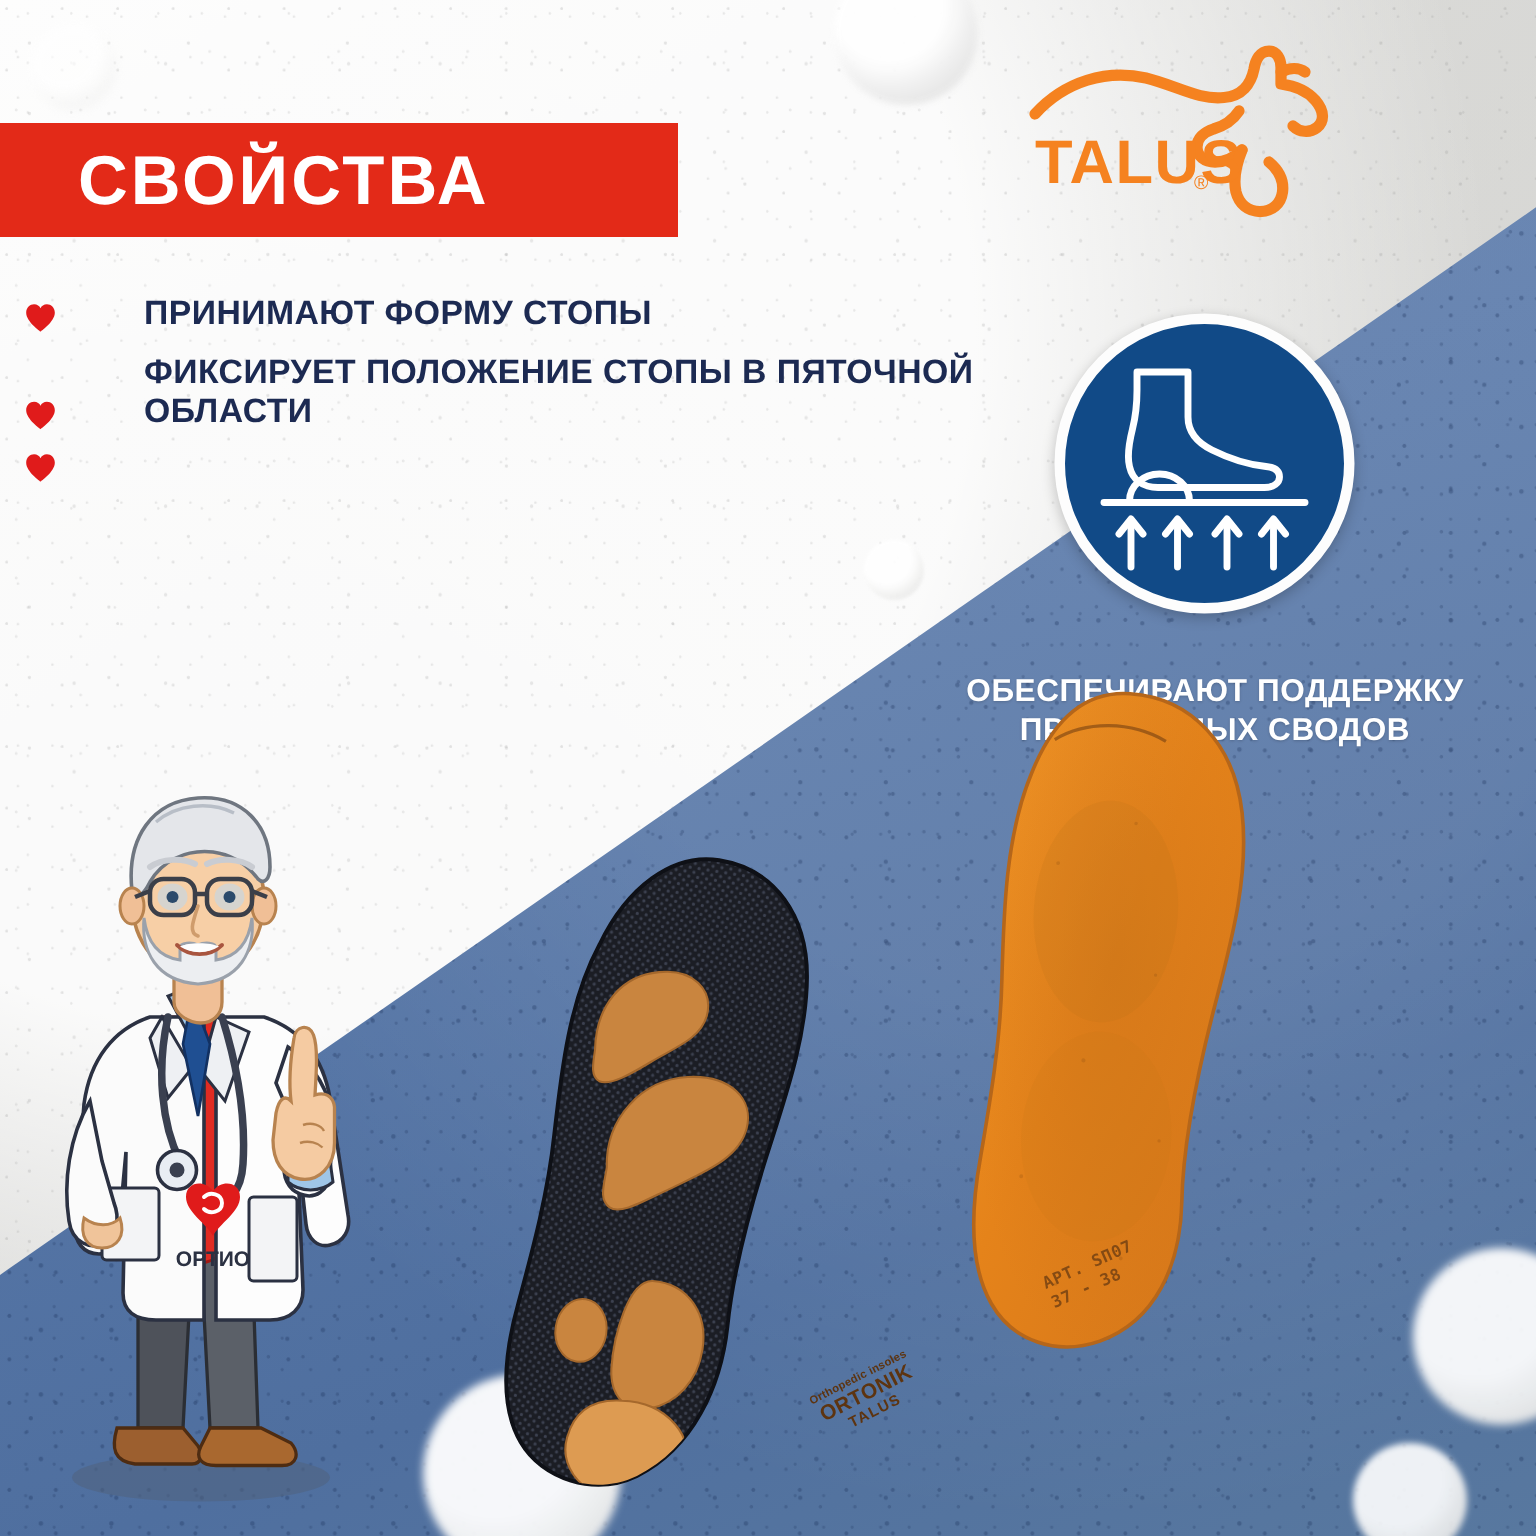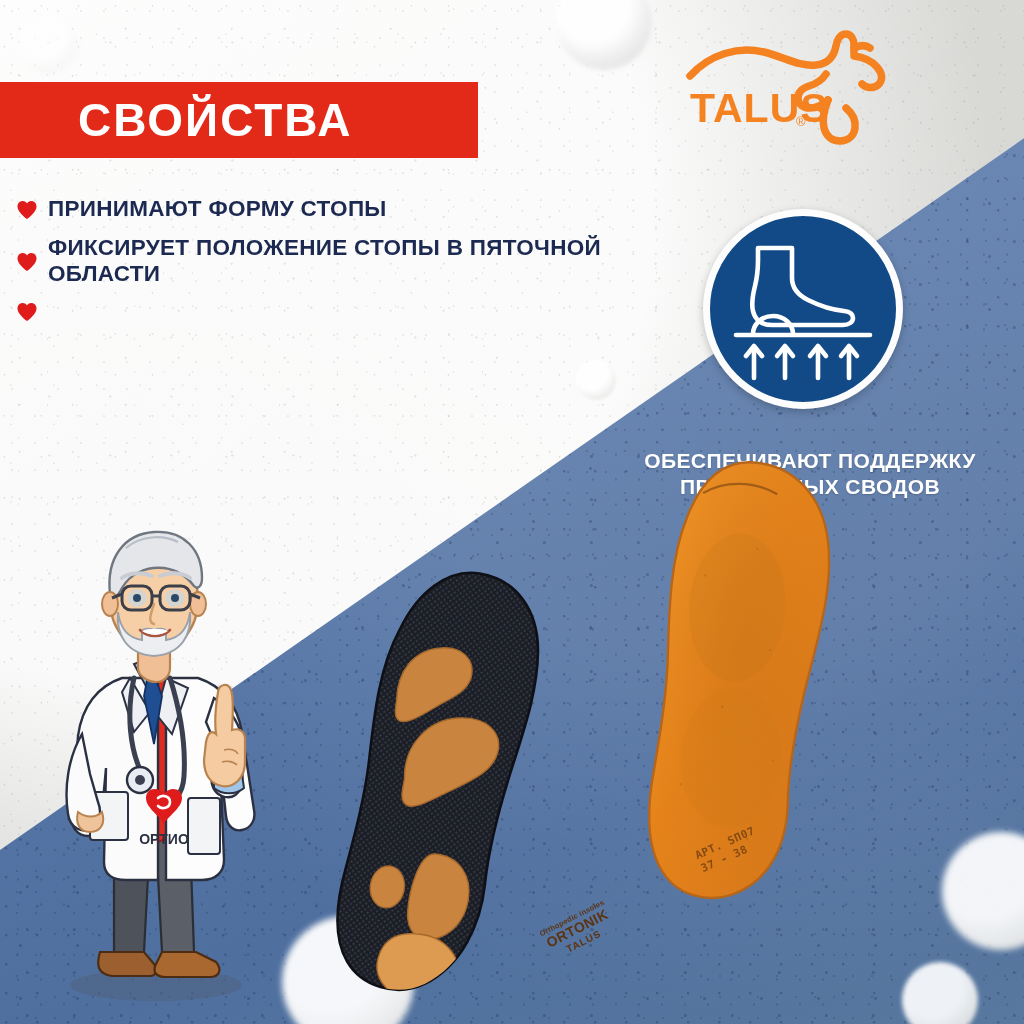--- a/index.html
+++ b/index.html
@@ -60,27 +60,27 @@
     filter:blur(3px);opacity:.93;}
   .sp5{left:902px;top:962px;width:76px;height:76px;
     background:radial-gradient(circle at 38% 32%, #ffffff 0 45%, #f0f0ef 66%, #d8d8d7 100%);
     filter:blur(2px);opacity:.9;}
   .sp6{left:20px;top:16px;width:58px;height:58px;
     background:radial-gradient(circle at 38% 32%, rgba(255,255,255,.85) 0 45%, rgba(235,235,234,.5) 70%, rgba(220,220,219,0) 100%);
     filter:blur(3px);opacity:.7;}
 
   
   .title-banner{position:absolute;left:0;top:82px;width:452px;height:76px;background:#e32a18;
-    display:flex;align-items:center;padding-left:26px;}
+    display:flex;align-items:center;}
   .title-text{color:#fff;font-size:46px;font-weight:bold;letter-spacing:2px;
     padding-left:52px;line-height:1;white-space:nowrap;}
 
   
   .bullets{position:absolute;left:16px;top:196px;width:650px;}
-  .bullet-row{display:flex;align-items:center;margin-bottom:13px;}
+  .bullet-row{display:flex;align-items:flex-end;margin-bottom:13px;gap:48px;}
   .heart{width:22px;min-width:22px;height:20px;margin-right:10px;margin-top:2px;}
   .bullet-label{color:#1c2a52;font-size:22.5px;font-weight:bold;line-height:1.16;
     letter-spacing:.3px;text-transform:uppercase;}
 
   
   .logo{position:absolute;left:676px;top:18px;width:230px;height:130px;}
 
   
   .badge{position:absolute;left:703px;top:209px;width:200px;height:200px;border-radius:50%;
     background:#114a87;border:7px solid #fdfdfd;box-sizing:border-box;
@@ -90,21 +90,21 @@
     color:#ffffff;font-size:21px;font-weight:bold;line-height:1.22;letter-spacing:.4px;
     text-transform:uppercase;text-shadow:0 1px 2px rgba(0,0,0,.18);}
 
   
   .insole-black{position:absolute;left:318px;top:565px;width:258px;height:440px;
     transform:rotate(9deg);}
   .insole-orange{position:absolute;left:628px;top:458px;width:222px;height:450px;
     transform:rotate(4deg);}
 
   
-  .doctor{position:absolute;left:38px;top:482px;width:250px;height:520px;}
+  .doctor{position:absolute;left:16px;top:482px;width:250px;height:520px;}
 
   
   .stamp{position:absolute;left:696px;top:836px;transform:rotate(-24deg);
     color:#6d3d12;font-size:11px;font-weight:bold;line-height:1.25;opacity:.78;
     font-family:"DejaVu Sans Mono",monospace;letter-spacing:.5px;}
   
   .heelbrand{position:absolute;left:523px;top:912px;width:110px;transform:rotate(-27deg);
     text-align:center;color:#5d3410;}
   .hb1{font-size:7.5px;font-weight:bold;letter-spacing:.2px;}
   .hb2{font-size:14px;font-weight:bold;letter-spacing:.4px;margin-top:-1px;}

